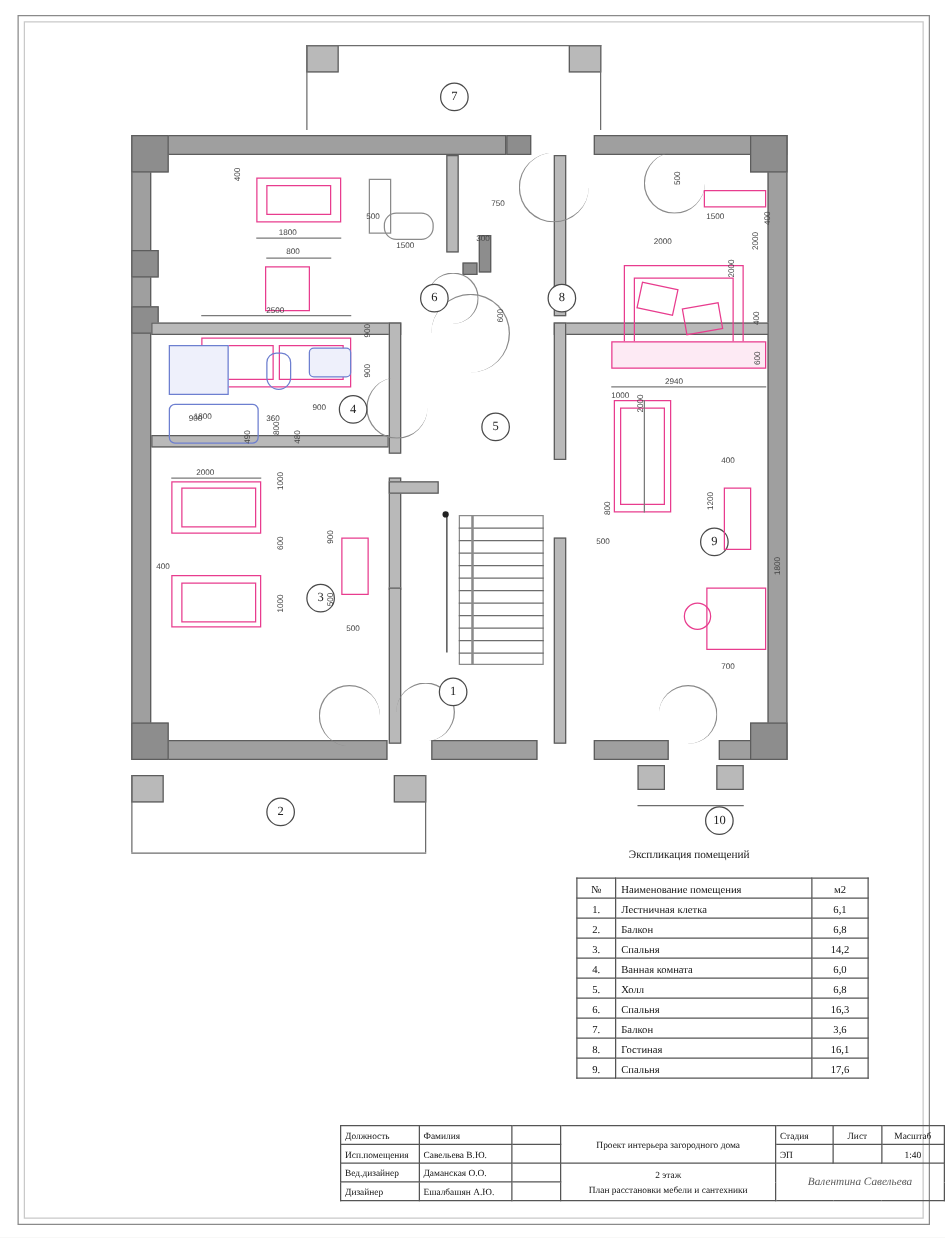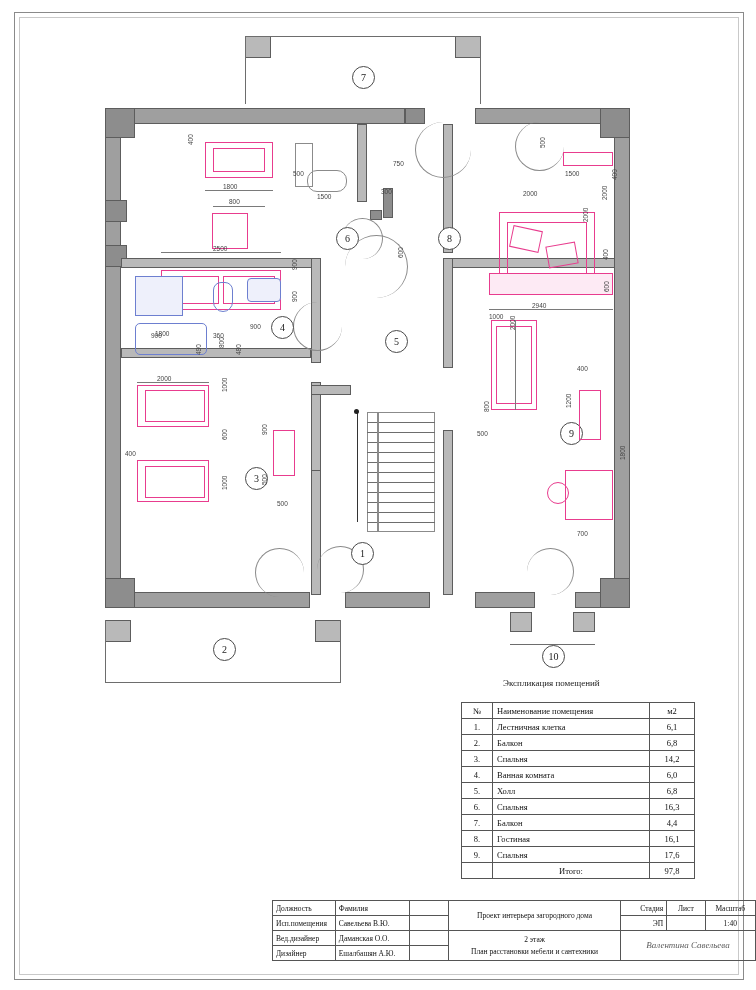--- a/index.html
+++ b/index.html
@@ -59,21 +59,21 @@
   
   table.stamp{
     position:absolute;left:272px;top:900px;border-collapse:collapse;font-size:7.5px;
     font-family:"Liberation Serif",serif;color:#111;
   }
   table.stamp td{border:1px solid #555;padding:0 3px;height:14px;vertical-align:middle;}
   .s-pos{width:56px;}
   .s-fam{width:68px;}
   .s-sig{width:34px;}
   .s-mid{width:170px;text-align:center;}
-  .s-st{width:40px;text-align:right;margin-left:44px;}
+  .s-st{width:40px;text-align:left;margin-left:44px;}
   .s-sh{width:32px;text-align:center;}
   .s-ms{width:44px;text-align:center;}
   .logo{
     font-family:"Liberation Serif",serif;font-style:italic;font-size:9px;color:#5c5c5c;
     text-align:center;line-height:1.1;
   }
 </style>
 </head>
 <body>
 
@@ -191,21 +191,21 @@
     <div class="wall light" style="left:10px;top:590px;width:26px;height:22px;"></div>
     <div class="wall light" style="left:220px;top:590px;width:26px;height:22px;"></div>
     <div class="thinline" style="left:10px;top:590px;width:1px;height:62px;"></div>
     <div class="thinline" style="left:245px;top:590px;width:1px;height:62px;"></div>
     <div class="thinline" style="left:10px;top:652px;width:236px;height:1px;"></div>
     <div class="roomnum" style="left:118px;top:608px;">2</div>
 
     <div class="wall light" style="left:415px;top:582px;width:22px;height:20px;"></div>
     <div class="wall light" style="left:478px;top:582px;width:22px;height:20px;"></div>
     <div class="thinline" style="left:415px;top:614px;width:85px;height:1px;"></div>
-    <div class="roomnum" style="left:447px;top:615px;">10</div>
+    <div class="roomnum" style="left:469px;top:615px;">10</div>
 
     <div class="dimtxt" style="left:92px;top:115px;transform:rotate(-90deg);transform-origin:left top;">400</div>
     <div class="dimtxt" style="left:128px;top:153px;">1800</div>
     <div class="dimtxt" style="left:134px;top:168px;">800</div>
     <div class="dimtxt" style="left:198px;top:140px;">500</div>
     <div class="dimtxt" style="left:222px;top:163px;">1500</div>
     <div class="dimtxt" style="left:298px;top:130px;">750</div>
     <div class="dimtxt" style="left:286px;top:158px;">300</div>
     <div class="dimtxt" style="left:444px;top:118px;transform:rotate(-90deg);transform-origin:left top;">500</div>
     <div class="dimtxt" style="left:470px;top:140px;">1500</div>
@@ -289,36 +289,31 @@
         <td class="c-area">6,8</td>
       </tr>
       <tr>
         <td class="c-num">6.</td>
         <td class="c-name">Спальня</td>
         <td class="c-area">16,3</td>
       </tr>
       <tr>
         <td class="c-num">7.</td>
         <td class="c-name">Балкон</td>
-        <td class="c-area">4,4</td>
+        <td class="c-area">3,6</td>
       </tr>
       <tr>
         <td class="c-num">8.</td>
         <td class="c-name">Гостиная</td>
         <td class="c-area">16,1</td>
       </tr>
       <tr>
         <td class="c-num">9.</td>
         <td class="c-name">Спальня</td>
         <td class="c-area">17,6</td>
-      </tr>
-      <tr class="total">
-        <td class="c-num"></td>
-        <td class="c-name" style="text-align:center;">Итого:</td>
-        <td class="c-area">97,8</td>
       </tr>
     </tbody>
   </table>
 
   <table class="stamp">
     <tbody>
         <tr>
       <td class="s-pos">Должность</td>
       <td class="s-fam">Фамилия</td>
       <td class="s-sig"></td>

